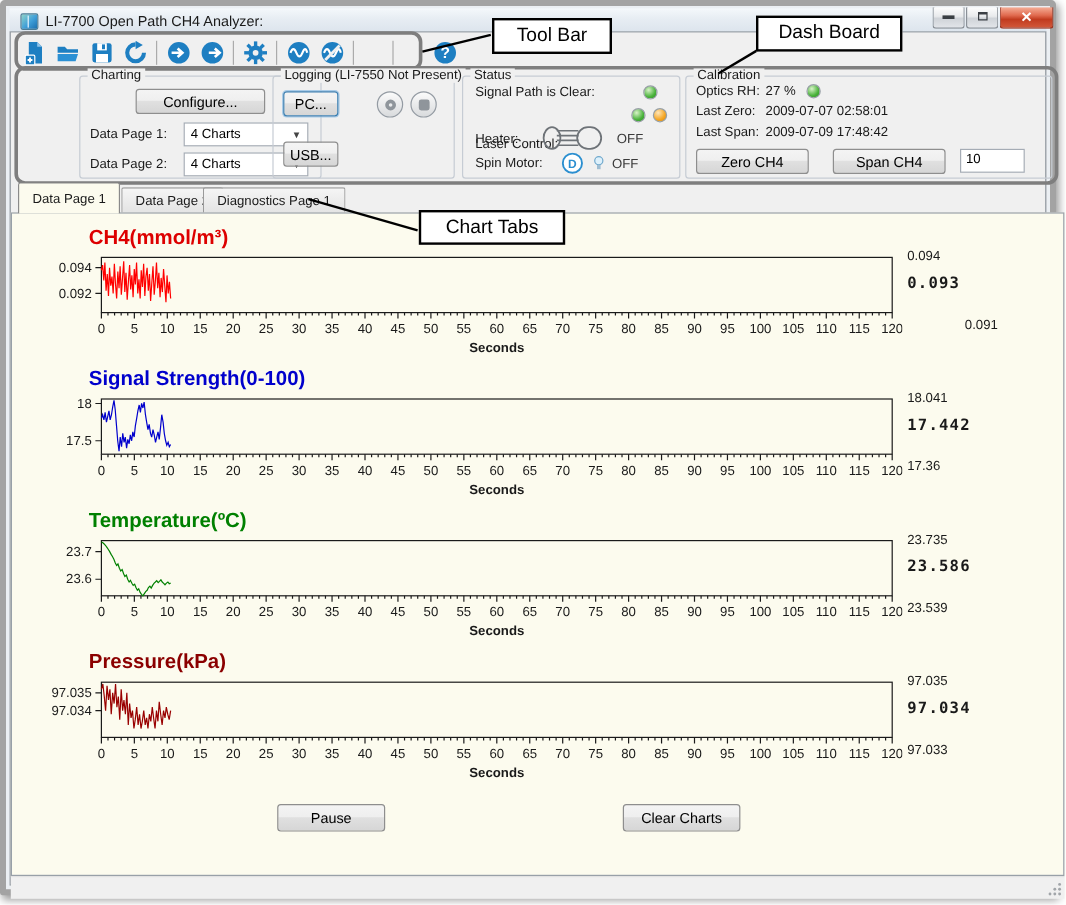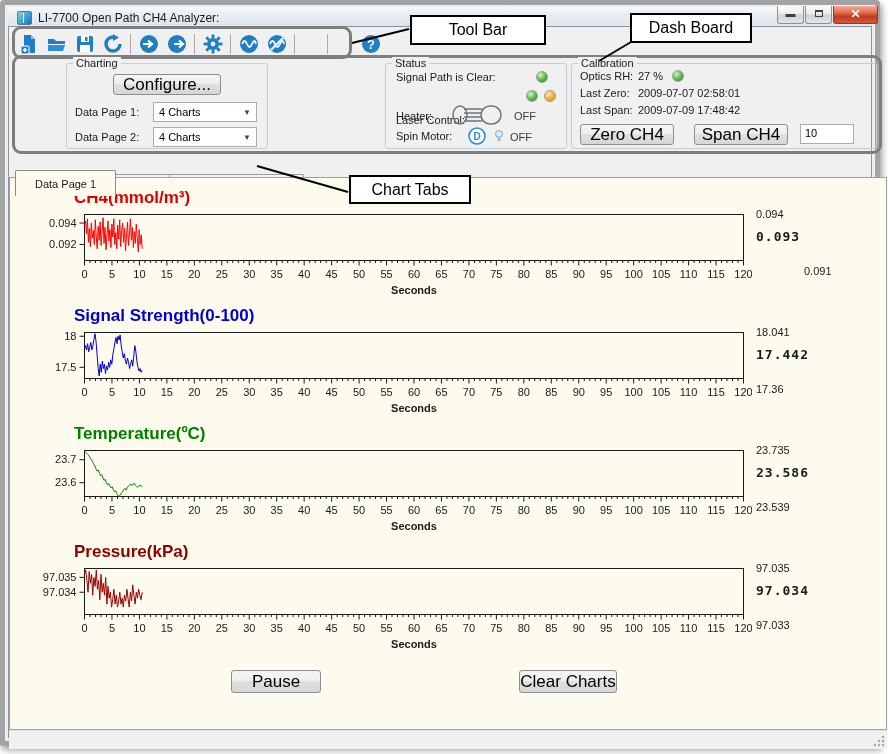--- a/index.html
+++ b/index.html
@@ -34,38 +34,38 @@
   
   .toolbar { position:absolute; left:13px; top:27px; height:23px; display:flex; align-items:center; gap:7px; }
   .tb-icon { width:21px; height:21px; display:flex; align-items:center; justify-content:center; cursor:default; }
   .tb-sep { width:1px; height:20px; background:#ABABAB; }
   
   .group { position:absolute; border:1px solid #C6CCD4; border-radius:3px; }
   .group-label { position:absolute; top:-7px; left:6px; background:#F0F0F0; padding:0 3px;
                  font-size:11px; color:#1A1A1A; white-space:nowrap; }
   .lbl { position:absolute; font-size:11px; color:#1A1A1A; white-space:nowrap; }
   .btn { position:absolute; background:linear-gradient(#F4F4F4,#EFEFEF 45%,#E0E0E0 50%,#D6D6D6);
-         border:1px solid #8E8E8E; border-radius:3px; font-size:17px; color:#000;
+         border:1px solid #8E8E8E; border-radius:3px; font-size:12px; color:#000;
          display:flex; align-items:center; justify-content:center; cursor:default; }
   .btn.focused { border-color:#3C7FB1; box-shadow:0 0 0 1px #A8CBE8; }
   .combo { position:absolute; background:#FFF; border:1px solid #A5ACB5; height:20px;
            font-size:11px; display:flex; align-items:center; justify-content:space-between;
            padding:0 5px; cursor:default; }
   .combo .arrow { font-size:8px; color:#444; }
   .led { position:absolute; width:12px; height:12px; border-radius:50%; border:1px solid #98A0A6;
          background:radial-gradient(circle at 35% 30%,#D8F3C8,#49B23A 60%,#2E8F25); }
   .led.orange { background:radial-gradient(circle at 35% 30%,#FFE6B8,#F5A623 60%,#D8880F); }
   .logbtn { position:absolute; width:22px; height:22px; border-radius:50%; border:1px solid #949BA3;
             background:linear-gradient(#FBFBFB,#D9DBDD); display:flex; align-items:center; justify-content:center; }
   .rec-inner { width:9px; height:9px; border:3px solid #8F959B; border-radius:50%; }
   .stop-inner { width:9px; height:9px; background:#8F959B; border-radius:2px; }
   .cal-input { position:absolute; background:#FFF; border:1px solid #A5ACB5; font-size:11px; padding:2px 4px; }
   
   .tab { position:absolute; font-size:11px; color:#1A1A1A; display:flex; align-items:center;
-         padding:0 19px; cursor:default;margin-top:18px; }
+         padding:0 11px; cursor:default; }
   .tab.active { top:147px; height:26px; background:#FCFBEE; border:1px solid #8A8A8A; border-bottom:none;
                 border-radius:2px 2px 0 0; z-index:5; }
   .tab.inactive { top:151px; height:22px; background:linear-gradient(#F5F5F5,#E3E3E3);
                   border:1px solid #9A9A9A; border-bottom:none; border-radius:2px 2px 0 0; }
   
   .panel { position:absolute; left:4px; top:172px; width:878px; height:553px;
            background:#FCFBEE; border:1px solid #98A0A8; }
   .chart-block { position:absolute; left:0; width:878px; height:118px; }
   .chart-title { position:absolute; left:64px; top:0; font-size:17px; font-weight:bold; }
   .chart-svg { position:absolute; left:0; top:22px; }
@@ -189,20 +189,31 @@
       <span>4 Charts</span>
       <span class="arrow">▼</span>
     </div>
     <div class="lbl" style="left:8px; top:67px;">Data Page 2:</div>
     <div class="combo" style="left:86px; top:63px; width:104px;">
       <span>4 Charts</span>
       <span class="arrow">▼</span>
     </div>
   </div>
 
+  <div class="group" style="left:222px; top:58px; width:152px; height:86px;">
+    <div class="group-label">Logging (LI-7550 Not Present)</div>
+    <div class="btn focused" style="left:8px; top:12px; width:46px; height:21px;">PC...</div>
+    <div class="logbtn" style="left:86px; top:12px;">
+        <div class="rec-inner"></div>
+      </div>
+    <div class="logbtn" style="left:114px; top:12px;">
+        <div class="stop-inner"></div>
+      </div>
+    <div class="btn" style="left:8px; top:54px; width:46px; height:21px;">USB...</div>
+  </div>
 
   <div class="group" style="left:380px; top:58px; width:182px; height:86px;">
     <div class="group-label">Status</div>
     <div class="lbl" style="left:10px; top:7px;">Signal Path is Clear:</div>
     <div class="led" style="left:150px; top:7px;"></div>
     <div class="lbl" style="left:10px; top:26px;margin-top:24px;">Laser Control:</div>
     <div class="led" style="left:140px; top:26px;"></div>
     <div class="led orange" style="left:158px; top:26px;"></div>
     <div class="lbl" style="left:10px; top:46px;">Heater:</div>
     <svg style="position:absolute; left:62px; top:38px;" width="58" height="26" viewBox="0 0 58 26">
@@ -897,21 +908,21 @@
           <circle cx="11" cy="3" r="1.2"></circle>
           <circle cx="11" cy="7" r="1.2"></circle>
           <circle cx="11" cy="11" r="1.2"></circle>
           <circle cx="7" cy="7" r="1.2"></circle>
           <circle cx="7" cy="11" r="1.2"></circle>
           <circle cx="3" cy="11" r="1.2"></circle>
         </g>
     </svg>
   </div>
 
-  <div class="callout" style="left:405px; top:10px; width:136px; height:30px;">
+  <div class="callout" style="left:405px; top:10px; width:100px; height:30px;">
       <span>Tool Bar</span>
     </div>
   <div class="callout" style="left:625px; top:8px; width:122px; height:30px;">
       <span>Dash Board</span>
     </div>
   <div class="callout" style="left:344px; top:170px; width:122px; height:29px;">
       <span>Chart Tabs</span>
     </div>
 
   <svg class="anno-lines">

